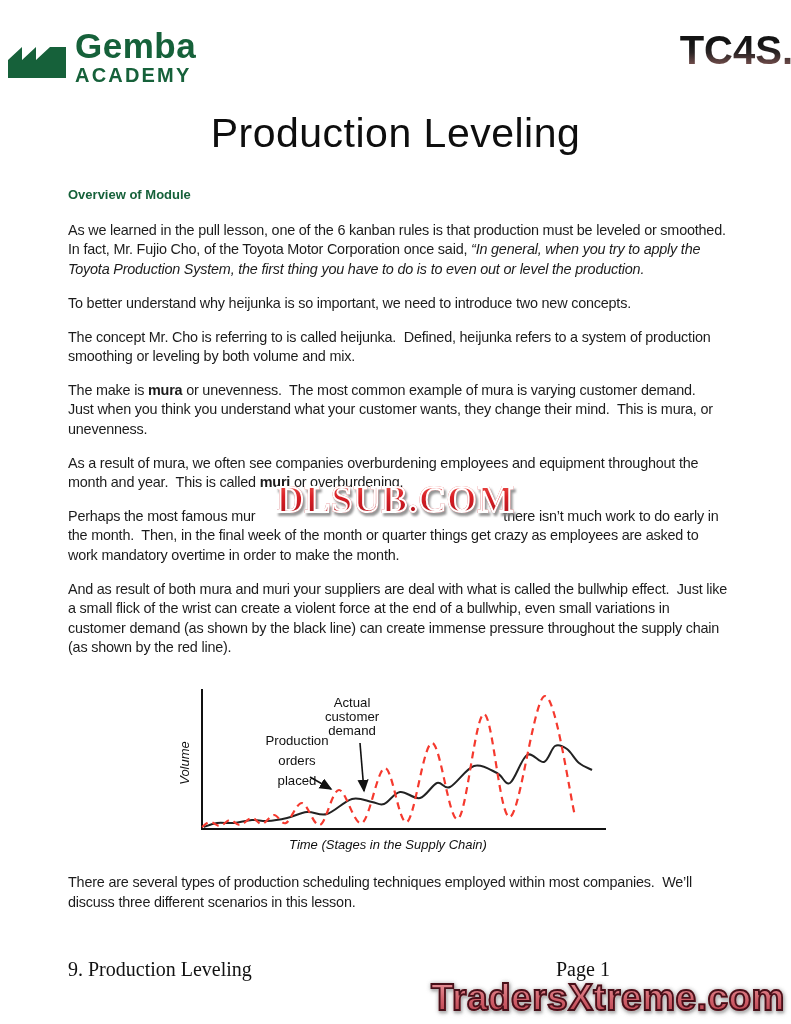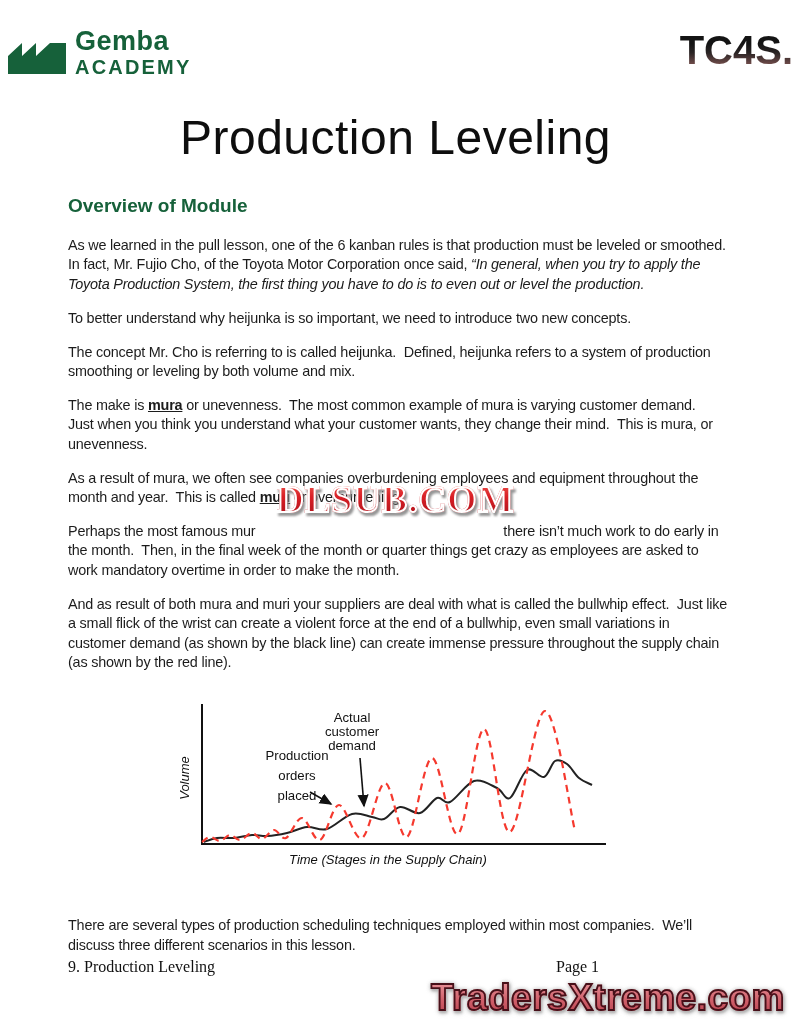--- a/index.html
+++ b/index.html
@@ -13,50 +13,50 @@
     font-family:"Liberation Sans", sans-serif;
     color:#1c1c1c;
   }
   .content { padding:0 68px; }
 
   
   .header { position:relative; height:58px; margin-top:24px; }
   .logo { position:absolute; left:8px; top:4px; display:flex; align-items:center; gap:7px; }
   .logo svg { display:block; }
   .logo-text { line-height:1; }
-  .logo-name { font-size:27px; font-weight:bold; color:#16613a; letter-spacing:0.5px; }
+  .logo-name { font-size:35px; font-weight:bold; color:#16613a; letter-spacing:0.5px; }
   .logo-sub  { font-size:20px; font-weight:bold; color:#16613a; letter-spacing:2.2px; margin-top:2px; }
 
   .wm-top {
     position:absolute; top:4px; right:-62px;
     font-size:40px; font-weight:bold; letter-spacing:0px;
     font-family:"Liberation Sans", sans-serif;
     background:linear-gradient(#141414 35%, #2a2424 55%, #96625f 95%);
     -webkit-background-clip:text; background-clip:text; color:transparent;
     filter:blur(0.3px);
   }
 
   
   .doc-title {
     text-align:center; margin-top:28px;
-    font-size:48px; font-weight:normal; color:#0e0e0e; letter-spacing:0.5px;
+    font-size:41px; font-weight:normal; color:#0e0e0e; letter-spacing:0.5px;
   }
   .section-heading {
-    margin-top:30px; font-size:19px; font-weight:bold; color:#16613a;
+    margin-top:30px; font-size:13px; font-weight:bold; color:#16613a;
   }
 
   
   p.body-par {
     margin-top:14.5px; width:660px;
     font-size:14.4px; line-height:19.4px; letter-spacing:-0.2px;
     white-space:pre-wrap; color:#1c1c1c;
   }
   p.body-par.first { margin-top:19px; }
   .q-italic { font-style:italic; }
-  .b { font-weight:bold;text-decoration:underline; }
+  .b { font-weight:bold; }
   .gap { display:inline-block; width:248px; }
 
   
   .wm-mid {
     position:absolute; top:477px; left:50%; transform:translateX(-50%);
     font-family:"Liberation Serif", serif;
     font-size:38px; font-weight:bold; letter-spacing:1px;
     background:linear-gradient(#ef5a50 8%, #d91f26 45%, #a9121a 95%);
     -webkit-background-clip:text; background-clip:text; color:transparent;
     -webkit-text-stroke:2px #ffffff;
@@ -64,21 +64,21 @@
     white-space:nowrap;
   }
 
   
   .figure { margin:26px auto 0; width:432px; }
   .figure svg { display:block; }
 
   
   .footer-left, .footer-page {
     position:absolute; top:958px;
-    font-family:"Liberation Serif", serif; font-size:16px; color:#111;
+    font-family:"Liberation Serif", serif; font-size:20px; color:#111;
   }
   .footer-left { left:68px; }
   .footer-page { left:556px; }
 
   .wm-bottom {
     position:absolute; top:977px; right:6px;
     font-size:37px; font-weight:bold; letter-spacing:0.5px;
     font-family:"Liberation Sans", sans-serif;
     background:linear-gradient(#e9959b 10%, #cf5f6a 55%, #b8414d 95%);
     -webkit-background-clip:text; background-clip:text; color:transparent;
@@ -138,21 +138,21 @@
           <path d="M22,144 C23.3,143.2 27.0,139.2 30,139 C33.0,138.8 36.7,143.3 40,143 C43.3,142.7 46.7,137.2 50,137 C53.3,136.8 56.3,142.3 60,142 C63.7,141.7 68.3,135.2 72,135 C75.7,134.8 78.3,141.5 82,141 C85.7,140.5 90.0,132.2 94,132 C98.0,131.8 101.3,142.0 106,140 C110.7,138.0 116.3,119.7 122,120 C127.7,120.3 133.8,144.2 140,142 C146.2,139.8 152.0,107.3 159,107 C166.0,106.7 174.3,143.7 182,140 C189.7,136.3 197.5,85.2 205,85 C212.5,84.8 219.2,143.2 227,139 C234.8,134.8 243.5,60.5 252,60 C260.5,59.5 269.3,140.8 278,136 C286.7,131.2 295.3,31.3 304,31 C312.7,30.7 319.8,137.0 330,134 C340.2,131.0 354.2,13.2 365,13 C375.8,12.8 390.0,113.0 395,133" stroke="#f5392e" stroke-width="2.2" fill="none" stroke-dasharray="7 5"></path>
           <text x="172" text-anchor="middle" font-size="13.2" fill="#111" font-family="&quot;Liberation Sans&quot;, sans-serif"><tspan x="172" y="24">Actual</tspan><tspan x="172" y="38">customer</tspan><tspan x="172" y="52">demand</tspan></text>
           <line x1="180" y1="60" x2="184" y2="108" stroke="#111" stroke-width="1.6" marker-end="url(#arrh)"></line>
           <text x="117" text-anchor="middle" font-size="13.2" fill="#111" font-family="&quot;Liberation Sans&quot;, sans-serif"><tspan x="117" y="62">Production</tspan><tspan x="117" y="82">orders</tspan><tspan x="117" y="102">placed</tspan></text>
           <line x1="130" y1="94" x2="151" y2="106" stroke="#111" stroke-width="1.6" marker-end="url(#arrh)"></line>
           <text x="208" y="166" text-anchor="middle" font-size="13" font-style="italic" fill="#111" font-family="&quot;Liberation Sans&quot;, sans-serif">Time (Stages in the Supply Chain)</text>
           <text x="9" y="80" text-anchor="middle" font-size="13" font-style="italic" fill="#111" transform="rotate(-90 9 80)" font-family="&quot;Liberation Sans&quot;, sans-serif">Volume</text>
         </svg>
     </div>
 
-    <p class="body-par" style="margin-top:44px;">There are several types of production scheduling techniques employed within most companies.  We’ll discuss three different scenarios in this lesson.</p>
+    <p class="body-par" style="margin-top:16px;">There are several types of production scheduling techniques employed within most companies.  We’ll discuss three different scenarios in this lesson.</p>
   </div>
 
   <div class="wm-mid">DLSUB.COM</div>
 
   <div class="footer-left">9. Production Leveling</div>
   <div class="footer-page">Page 1</div>
   <div class="wm-bottom">TradersXtreme.com</div>
 
 </div>
 

